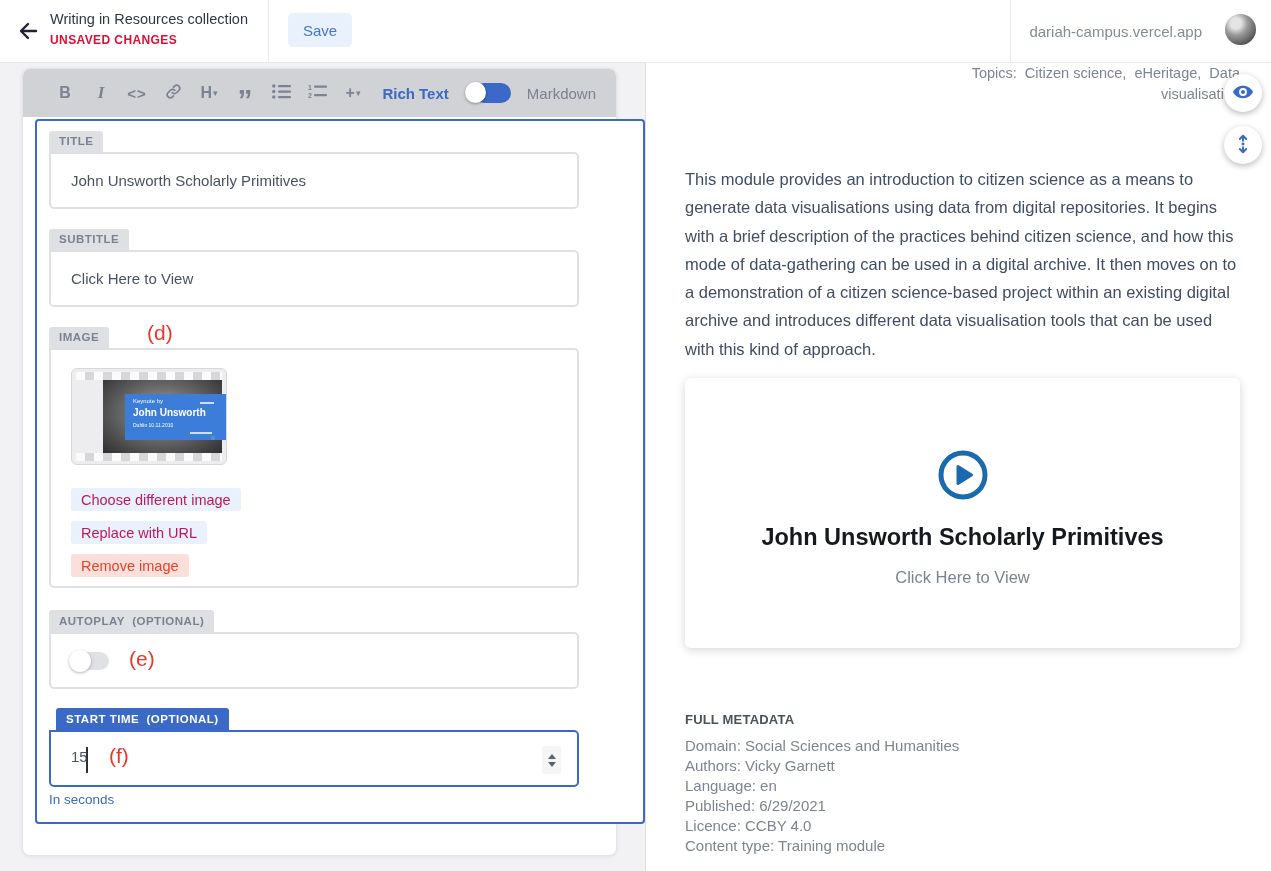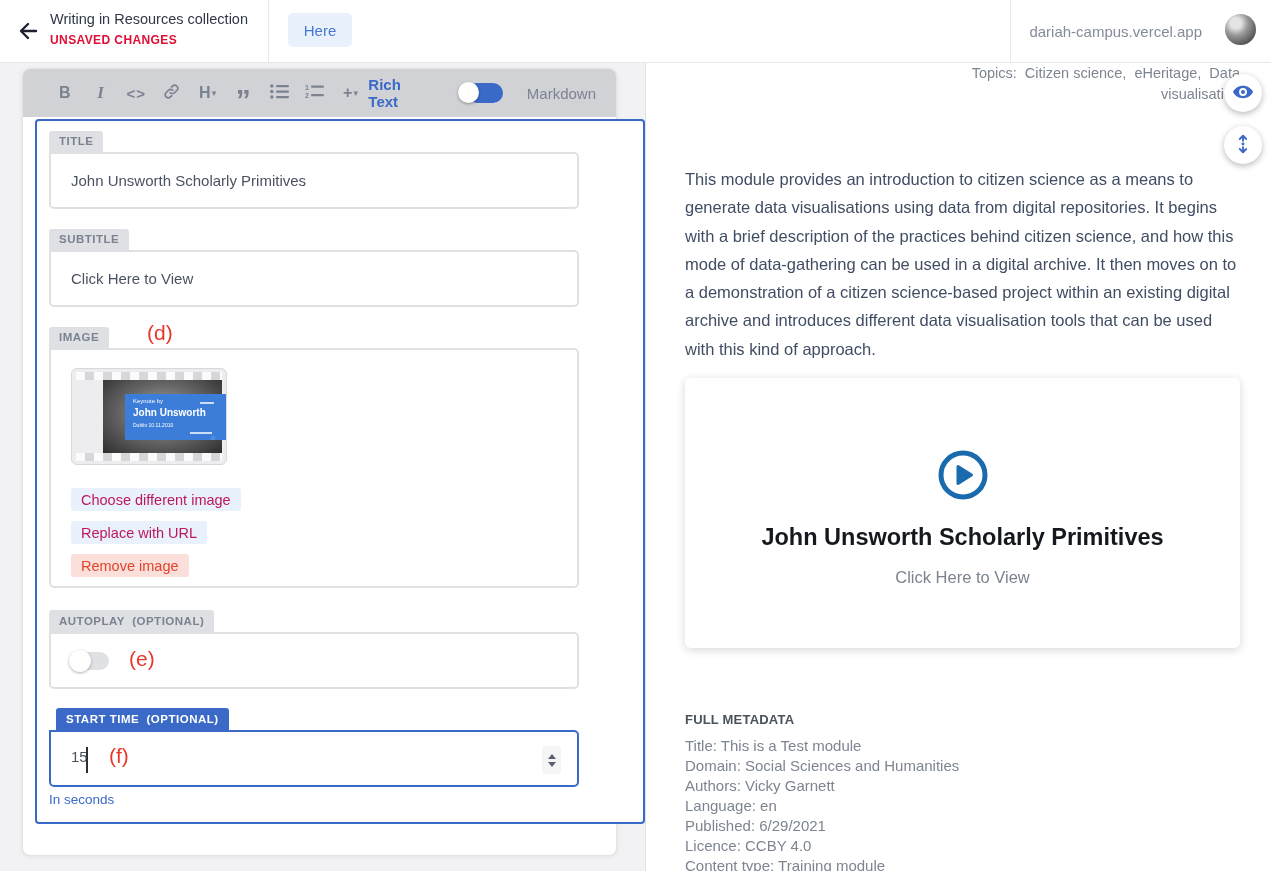--- a/index.html
+++ b/index.html
@@ -29,21 +29,21 @@
   .toolbar { position:absolute; left:0; top:0; width:593px; height:48px; background:#d1d2d6;
              border-radius:7px 7px 0 0; display:flex; align-items:center; padding:0 20px 0 24px; }
   .tool { width:36px; height:30px; border:none; background:transparent; color:#7b8290; display:flex;
           align-items:center; justify-content:center; cursor:pointer; font-family:inherit; }
   .tool .b { font-weight:bold; font-size:16px; }
   .tool .i { font-style:italic; font-family:"Liberation Serif", serif; font-size:17px; font-weight:bold; }
   .tool .code { font-size:15px; font-weight:bold; letter-spacing:1px; }
   .tool .h { font-size:16px; font-weight:bold; }
   .tool .quote { font-size:30px; line-height:10px; font-weight:bold; position:relative; top:7px; }
   .caret-s { font-size:9px; margin-left:1px; color:#7b8290; }
-  .tb-right { margin-left:auto; display:flex; align-items:center; gap:24px; }
+  .tb-right { margin-left:auto; display:flex; align-items:center; gap:16px; }
   .richtext-lbl { color:#3a69c7; font-weight:bold; font-size:15px; }
   .markdown-lbl { color:#7b8290; font-size:15px; }
   .mode-toggle { position:relative; width:46px; height:22px; cursor:pointer; }
   .mode-toggle .track { position:absolute; left:9px; right:0; top:1px; height:20px; border-radius:10px; background:#3a69c7; }
   .mode-toggle .knob { position:absolute; left:0; top:0; width:21px; height:21px; border-radius:50%; background:#fff;
                        box-shadow:0 1px 3px rgba(0,0,0,.35); }
   
   .objbox { position:absolute; left:12px; top:50px; width:610px; height:705px;
             border:2px solid #3a69c7; border-radius:4px; background:#fff; }
   .chip { position:absolute; height:21px; padding:0 10px; line-height:21px; font-size:11.5px; font-weight:bold;
@@ -116,21 +116,21 @@
             <path d="M19 12H5"></path>
             <path d="M11 5l-7 7 7 7"></path>
           </svg>
       </span>
     </button>
     <div class="tb-titlewrap">
       <div class="tb-title">Writing in Resources collection</div>
       <div class="tb-status">UNSAVED CHANGES</div>
     </div>
     <div class="tb-div d1"></div>
-    <button class="save-btn">Here</button>
+    <button class="save-btn">Save</button>
     <div class="tb-div d2"></div>
     <a class="site-url">dariah-campus.vercel.app</a>
     <div class="avatar"></div>
   </header>
 
   <section class="card">
 
     <div class="toolbar">
       <button class="tool">
           <span class="b">B</span>
@@ -260,21 +260,20 @@
             <path d="M22 18.5L35.5 27 22 35.5z" fill="#1a6aae" stroke="#1a6aae" stroke-width="3" stroke-linejoin="round"></path>
           </svg>
       </div>
       <h2 class="vtitle">John Unsworth Scholarly Primitives</h2>
       <div class="vsub">Click Here to View</div>
     </div>
 
     <div class="meta">
       <div class="meta-h">FULL METADATA</div>
       <div class="meta-rows">
-        <div class="meta-row">Title: This is a Test module</div>
         <div class="meta-row">Domain: Social Sciences and Humanities</div>
         <div class="meta-row">Authors: Vicky Garnett</div>
         <div class="meta-row">Language: en</div>
         <div class="meta-row">Published: 6/29/2021</div>
         <div class="meta-row">Licence: CCBY 4.0</div>
         <div class="meta-row">Content type: Training module</div>
       </div>
     </div>
 
     <button class="fab eye">

